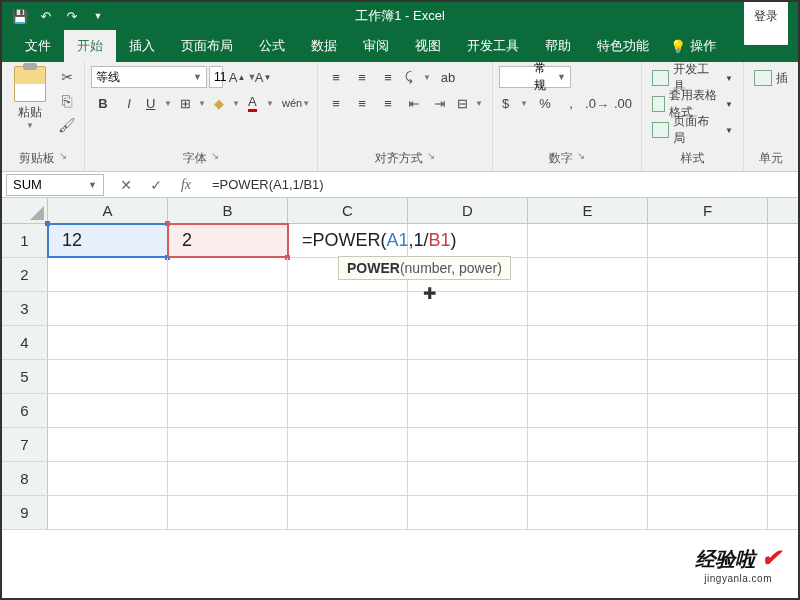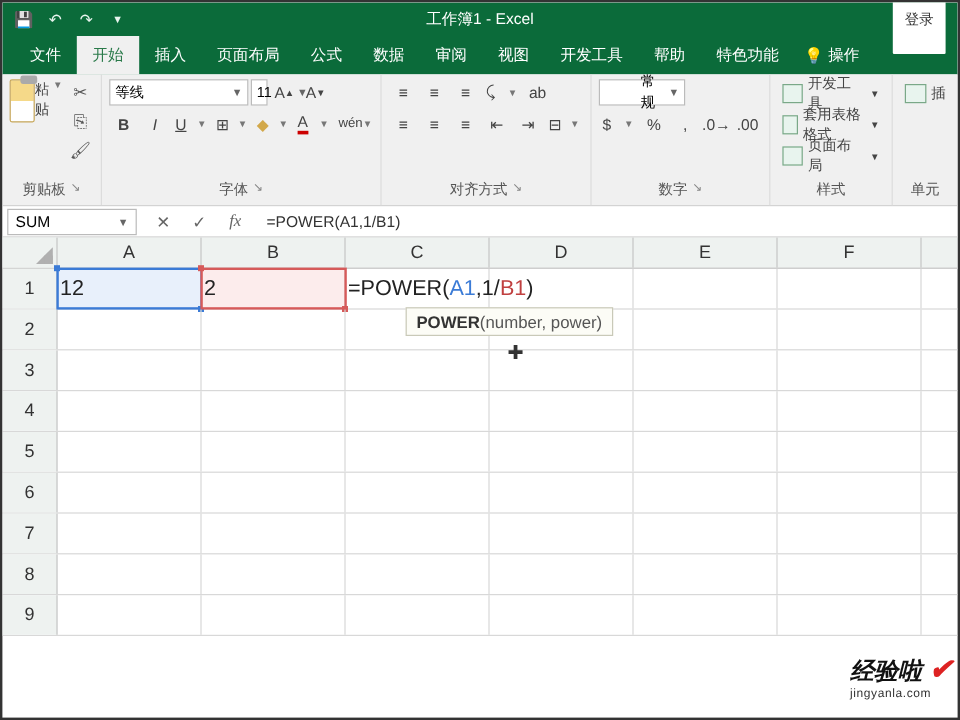--- a/index.html
+++ b/index.html
@@ -15,21 +15,21 @@
 .tab { color: #fff; padding: 7px 13px; font-size: 13px; cursor: pointer; }
 .tab.active { background: #f0f0f0; color: #2a7a4a; margin-top: 43px; }
 .tell-me { color: #fff; font-size: 13px; padding: 7px 8px; display: flex; align-items: center; gap: 4px; }
 
 .ribbon { background: #f0f0f0; height: 110px; display: flex; border-bottom: 1px solid #ccc; }
 .group { display: flex; flex-direction: column; padding: 4px 6px 2px 6px; border-right: 1px solid #dcdcdc; }
 .group-content { flex: 1; display: flex; }
 .group-label { text-align: center; font-size: 12px; color: #555; padding: 2px 0; display: flex; justify-content: center; align-items: flex-start; gap: 4px; }
 .group-label .launcher { font-size: 10px; color: #888; }
 
-.paste-big { display: flex; flex-direction: row; width: 44px; }
+.paste-big { display: flex; flex-direction: column; align-items: center; width: 44px; }
 .paste-big .icon { width: 32px; height: 36px; background: linear-gradient(#f5d989 50%, #fff 50%); border: 1px solid #c8a85a; border-radius: 2px; position: relative; margin-bottom: 2px; }
 .paste-big .icon::before { content: ""; position: absolute; top: -4px; left: 8px; width: 14px; height: 7px; background: #aaa; border-radius: 2px; }
 .paste-big .label { font-size: 12px; color: #444; }
 .clip-small { display: flex; flex-direction: column; gap: 2px; margin-left: 4px; }
 .clip-small .mini-icon { width: 22px; height: 22px; display: flex; align-items: center; justify-content: center; font-size: 14px; color: #555; }
 
 .font-box { display: flex; flex-direction: column; gap: 4px; }
 .font-row { display: flex; gap: 2px; align-items: center; }
 .combo { background: #fff; border: 1px solid #bbb; height: 22px; font-size: 12px; display: flex; align-items: center; padding: 0 4px; justify-content: space-between; }
 .combo .dd { color: #666; font-size: 9px; margin-left: 4px; }
@@ -45,57 +45,57 @@
 .num-box { display: flex; flex-direction: column; gap: 4px; }
 .num-combo { width: 72px; padding-left: 34px; }
 
 .styles-box { display: flex; flex-direction: column; gap: 2px; font-size: 12px; color: #444; }
 .style-item { display: flex; align-items: center; gap: 4px; height: 24px; padding: 0 4px; }
 .style-item .ico { width: 18px; height: 16px; border: 1px solid #7aa888; background: #e8f4ee; }
 
 .cell-box { display: flex; flex-direction: column; gap: 2px; font-size: 12px; color: #444; }
 
 .fbar { height: 26px; display: flex; align-items: center; border-bottom: 1px solid #ccc; background: #fff; }
-.namebox { width: 108px; height: 22px; border: 1px solid #bbb; margin: 0 4px; display: flex; align-items: center; padding: 0 6px; font-size: 13px; justify-content: space-between; }
+.namebox { width: 98px; height: 22px; border: 1px solid #bbb; margin: 0 4px; display: flex; align-items: center; padding: 0 6px; font-size: 13px; justify-content: space-between; }
 .namebox .dd { font-size: 9px; color: #666; }
 .fbar-btns { display: flex; gap: 6px; padding: 0 6px; color: #666; }
 .fbar-btn { width: 24px; text-align: center; font-size: 14px; }
 .fx { font-style: italic; font-family: "Times New Roman", serif; }
 .formula-input { flex: 1; font-size: 13px; padding: 0 8px; color: #333; }
 
 .sheet { position: relative; }
 .col-head { display: flex; background: #eef2f0; border-bottom: 1px solid #c5c5c5; height: 26px; }
 .sel-all { width: 46px; border-right: 1px solid #c5c5c5; background: #eef2f0; position: relative; }
 .sel-all::after { content: ""; position: absolute; right: 3px; bottom: 3px; border: 7px solid transparent; border-right-color: #b0b0b0; border-bottom-color: #b0b0b0; }
 .col { border-right: 1px solid #c5c5c5; display: flex; align-items: center; justify-content: center; font-size: 15px; color: #333; }
 .colA { width: 120px; } .colB { width: 120px; } .colC { width: 120px; } .colD { width: 120px; } .colE { width: 120px; } .colF { width: 120px; }
 
 .row { display: flex; height: 34px; border-bottom: 1px solid #d8d8d8; }
 .row-head { width: 46px; border-right: 1px solid #c5c5c5; background: #eef2f0; display: flex; align-items: center; justify-content: center; font-size: 15px; color: #333; }
-.cell { border-right: 1px solid #d8d8d8; display: flex; align-items: center; padding: 0 2px; font-size: 18px; color: #222; position: relative; }
+.cell { border-right: 1px solid #d8d8d8; display: flex; align-items: center; padding: 0 14px; font-size: 18px; color: #222; position: relative; }
 
 .cell.ref-blue { outline: 2px solid #3b7bd6; outline-offset: -1px; background: #e8f0fb; }
 .cell.ref-red { outline: 2px solid #d65a5a; outline-offset: -1px; background: #fcecec; }
 .cell.ref-blue::before, .cell.ref-blue::after, .cell.ref-red::before, .cell.ref-red::after { content: ""; position: absolute; width: 5px; height: 5px; }
 .cell.ref-blue::before { top: -3px; left: -3px; background: #3b7bd6; }
 .cell.ref-blue::after { bottom: -3px; right: -3px; background: #3b7bd6; }
 .cell.ref-red::before { top: -3px; left: -3px; background: #d65a5a; }
 .cell.ref-red::after { bottom: -3px; right: -3px; background: #d65a5a; }
 
 .editing { white-space: nowrap; overflow: visible; z-index: 5; }
 .formula-text .fn { color: #222; }
 .formula-text .ref1 { color: #3b7bd6; }
 .formula-text .ref2 { color: #c04040; }
 
 .tooltip { position: absolute; top: 32px; left: 50px; background: #fcfcf6; border: 1px solid #c9c9b8; font-size: 14px; padding: 3px 8px; color: #555; z-index: 10; white-space: nowrap; }
 .tooltip b { color: #333; font-weight: bold; }
 
 .cursor-cross { position: absolute; top: 60px; left: 135px; font-size: 16px; color: #333; z-index: 11; pointer-events: none; }
 
-.watermark { position: absolute; right: 4px; bottom: 14px; text-align: left; font-family: "SimHei", sans-serif; margin-left: 26px; }
+.watermark { position: absolute; right: 17px; bottom: 14px; text-align: center; font-family: "SimHei", sans-serif; margin-left: 26px; }
 .watermark .line1 { font-size: 20px; font-weight: bold; font-style: italic; color: #111; }
 .watermark .check { color: #d22; font-size: 24px; }
 .watermark .line2 { font-size: 10px; color: #333; letter-spacing: 0.5px; }
 </style>
 </head>
 <body>
 
 <div class="titlebar">
   <div class="qat">
     <span class="qat-icon">💾</span>

